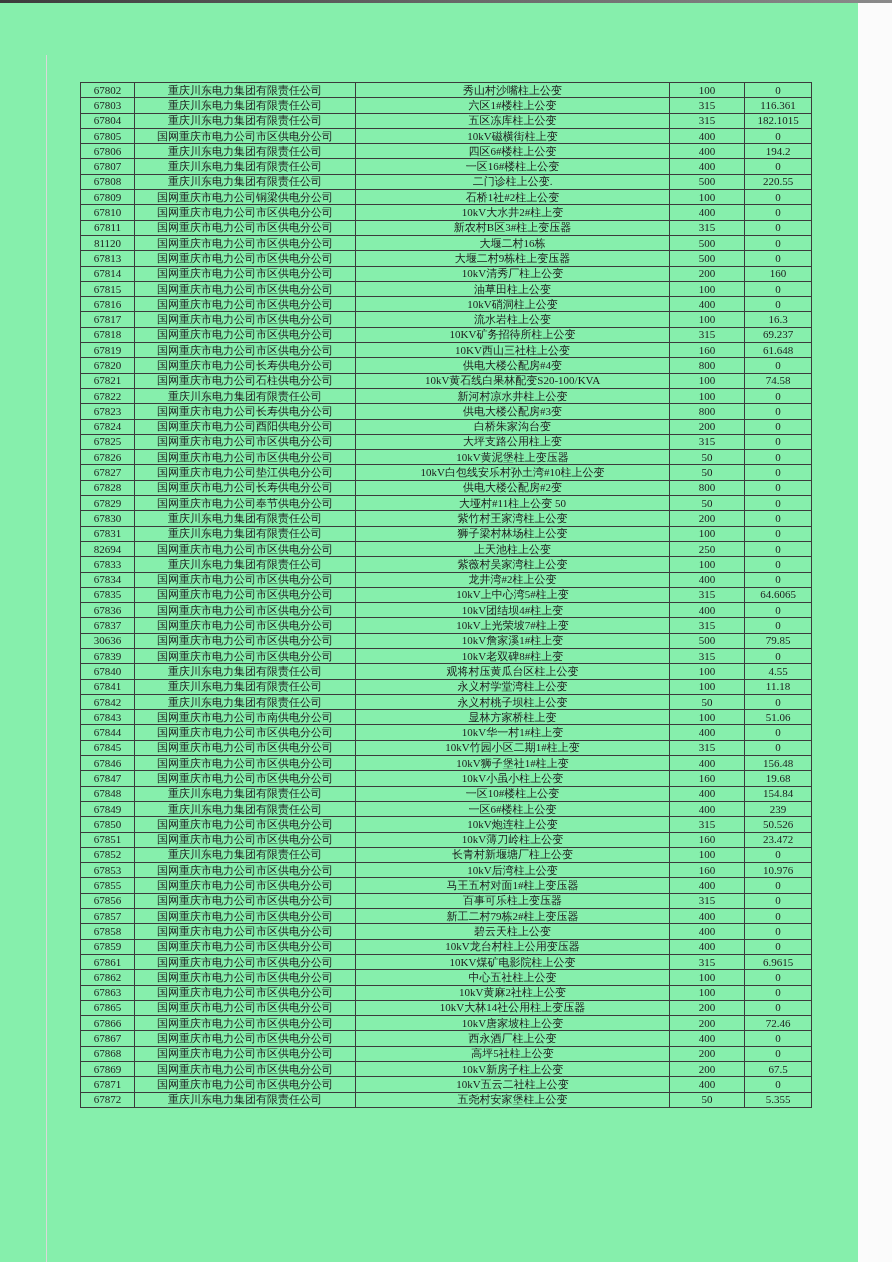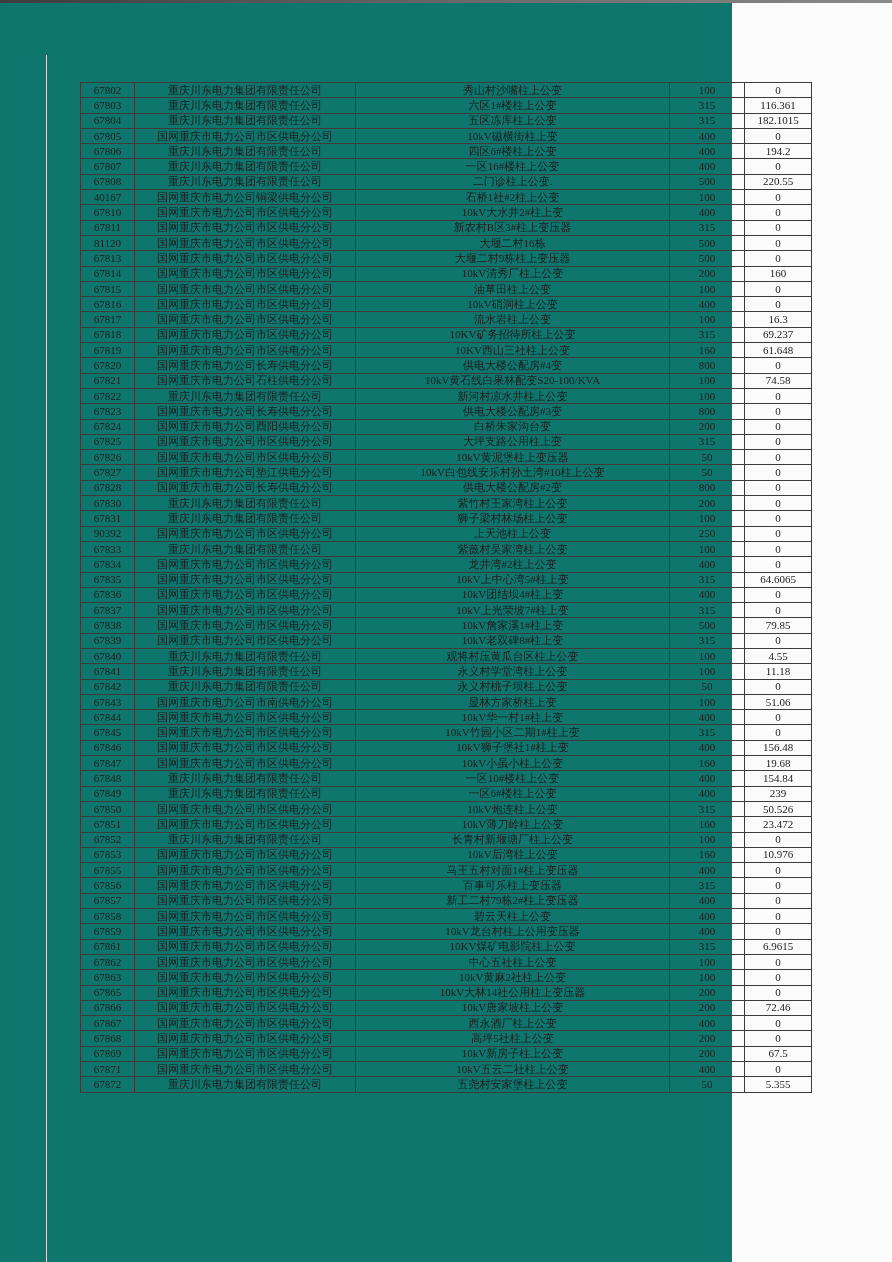--- a/index.html
+++ b/index.html
@@ -6,23 +6,23 @@
     margin: 0;
     padding: 0;
     width: 892px;
     height: 1262px;
     background: #fbfbfb;
     overflow: hidden;
     font-family: "Liberation Serif", serif;
   }
   .page {
     position: relative;
-    width: 732px;
+    width: 858px;
     height: 1262px;
-    background: #0f766e;
+    background: #86efac;
   }
   .scan-edge-top {
     position: absolute;
     top: 0; left: 0;
     width: 892px; height: 3px;
     background: linear-gradient(to right, #3c3c3c, #6b6b6b 55%, #8a8a8a);
   }
   .scan-artifact-line {
     position: absolute;
     top: 55px; left: 46px;
@@ -113,21 +113,21 @@
           <td>0</td>
         </tr>
         <tr>
           <td>67808</td>
           <td>重庆川东电力集团有限责任公司</td>
           <td>二门诊柱上公变.</td>
           <td>500</td>
           <td>220.55</td>
         </tr>
         <tr>
-          <td>40167</td>
+          <td>67809</td>
           <td>国网重庆市电力公司铜梁供电分公司</td>
           <td>石桥1社#2柱上公变</td>
           <td>100</td>
           <td>0</td>
         </tr>
         <tr>
           <td>67810</td>
           <td>国网重庆市电力公司市区供电分公司</td>
           <td>10kV大水井2#柱上变</td>
           <td>400</td>
@@ -253,35 +253,42 @@
           <td>0</td>
         </tr>
         <tr>
           <td>67828</td>
           <td>国网重庆市电力公司长寿供电分公司</td>
           <td>供电大楼公配房#2变</td>
           <td>800</td>
           <td>0</td>
         </tr>
         <tr>
+          <td>67829</td>
+          <td>国网重庆市电力公司奉节供电分公司</td>
+          <td>大垭村#11柱上公变 50</td>
+          <td>50</td>
+          <td>0</td>
+        </tr>
+        <tr>
           <td>67830</td>
           <td>重庆川东电力集团有限责任公司</td>
           <td>紫竹村王家湾柱上公变</td>
           <td>200</td>
           <td>0</td>
         </tr>
         <tr>
           <td>67831</td>
           <td>重庆川东电力集团有限责任公司</td>
           <td>狮子梁村林场柱上公变</td>
           <td>100</td>
           <td>0</td>
         </tr>
         <tr>
-          <td>90392</td>
+          <td>82694</td>
           <td>国网重庆市电力公司市区供电分公司</td>
           <td>上天池柱上公变</td>
           <td>250</td>
           <td>0</td>
         </tr>
         <tr>
           <td>67833</td>
           <td>重庆川东电力集团有限责任公司</td>
           <td>紫薇村吴家湾柱上公变</td>
           <td>100</td>
@@ -309,21 +316,21 @@
           <td>0</td>
         </tr>
         <tr>
           <td>67837</td>
           <td>国网重庆市电力公司市区供电分公司</td>
           <td>10kV上光荣坡7#柱上变</td>
           <td>315</td>
           <td>0</td>
         </tr>
         <tr>
-          <td>67838</td>
+          <td>30636</td>
           <td>国网重庆市电力公司市区供电分公司</td>
           <td>10kV詹家溪1#柱上变</td>
           <td>500</td>
           <td>79.85</td>
         </tr>
         <tr>
           <td>67839</td>
           <td>国网重庆市电力公司市区供电分公司</td>
           <td>10kV老双碑8#柱上变</td>
           <td>315</td>

